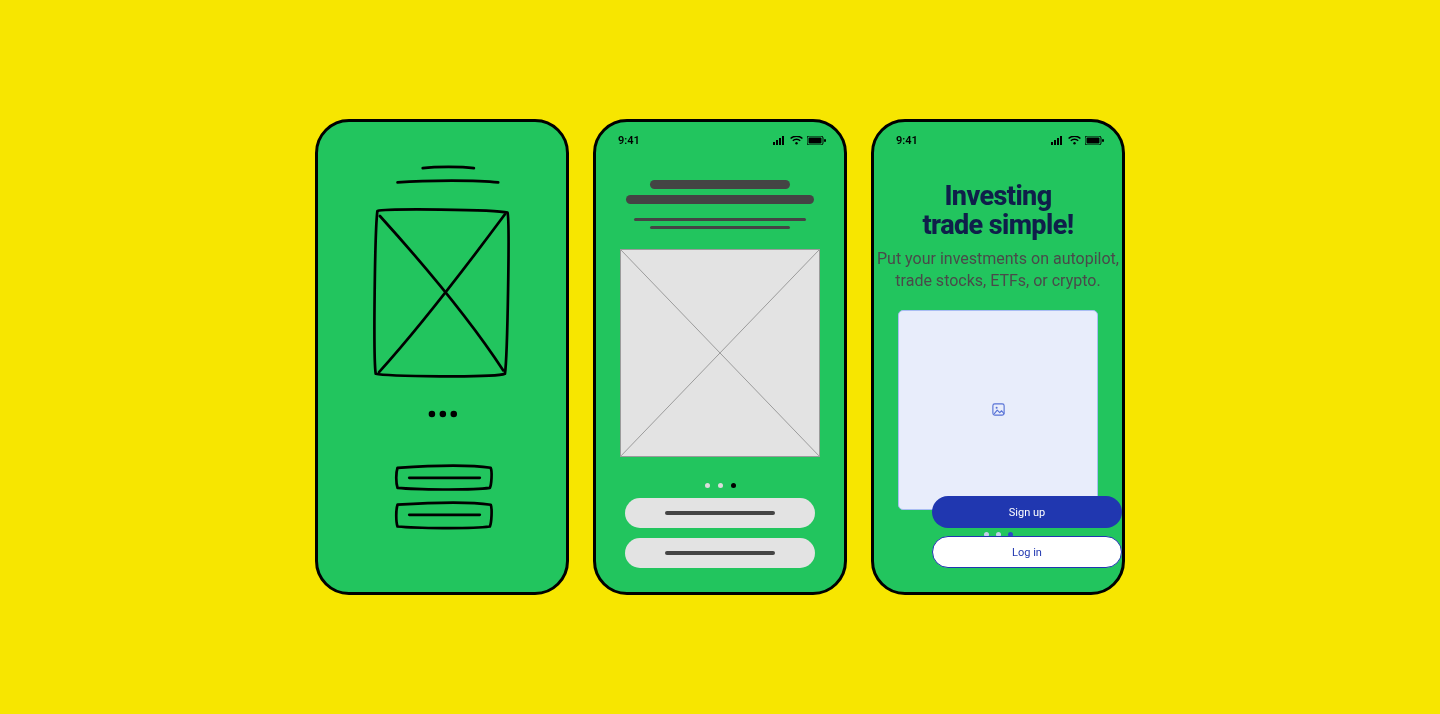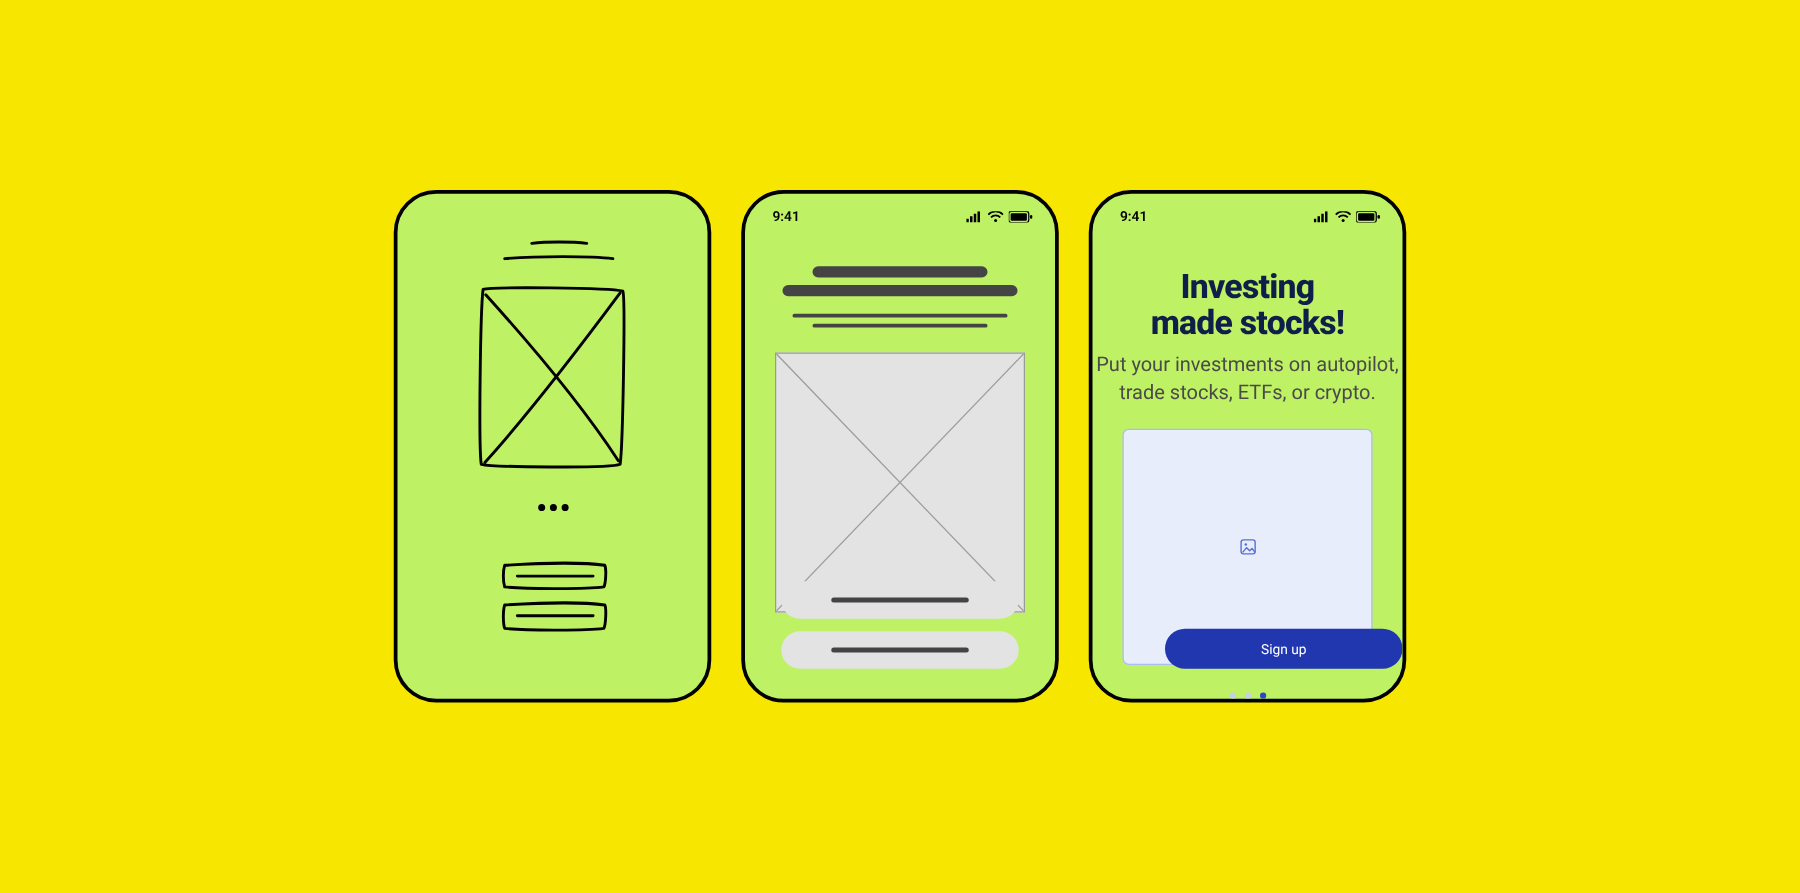--- a/index.html
+++ b/index.html
@@ -13,22 +13,22 @@
     justify-content: center;
     font-family: -apple-system, BlinkMacSystemFont, "Segoe UI", Roboto, Helvetica, Arial, sans-serif;
   }
   .stage {
     display: flex;
     gap: 24px;
     align-items: stretch;
   }
   .phone {
     width: 254px;
-    height: 410px;
-    background: #bef264;
+    height: 476px;
+    background: #22c55e;
     border: 3.5px solid #000;
     border-radius: 34px;
     position: relative;
     overflow: hidden;
   }
 
   
   .sketch-wrap { position: absolute; inset: 0; }
   .sketch-wrap svg { width: 100%; height: 100%; display: block; }
 
@@ -237,21 +237,21 @@
             <rect x="0" y="0" width="16" height="9" rx="2" fill="none" stroke="#000" stroke-width="1"></rect>
             <rect x="1.5" y="1.5" width="13" height="6" rx="1" fill="#000"></rect>
             <rect x="17" y="3" width="2" height="3" rx="1" fill="#000"></rect>
           </svg>
       </span>
     </div>
 
     <div class="ph3-inner">
       <div class="headline">
         <span>Investing</span><br>
-        <span>made stocks!</span>
+        <span>trade simple!</span>
       </div>
       <div class="subcopy">
         <span>Put your investments on autopilot,</span><br>
         <span>trade stocks, ETFs, or crypto.</span>
       </div>
 
       <div class="hero-ph">
         <svg width="15" height="15" viewBox="0 0 24 24">
           <rect x="3" y="3" width="18" height="18" rx="3" fill="none" stroke="#5671D6" stroke-width="1.8"></rect>
           <circle cx="9" cy="9" r="1.6" fill="#5671D6"></circle>
@@ -260,17 +260,18 @@
       </div>
 
       <div class="dots3">
         <div class="d off"></div>
         <div class="d off"></div>
         <div class="d on"></div>
       </div>
 
       <div class="bottom-actions">
         <div class="btn primary">Sign up</div>
+        <div class="btn secondary">Log in</div>
       </div>
     </div>
   </div>
 
 </div>
 
 </body></html>

